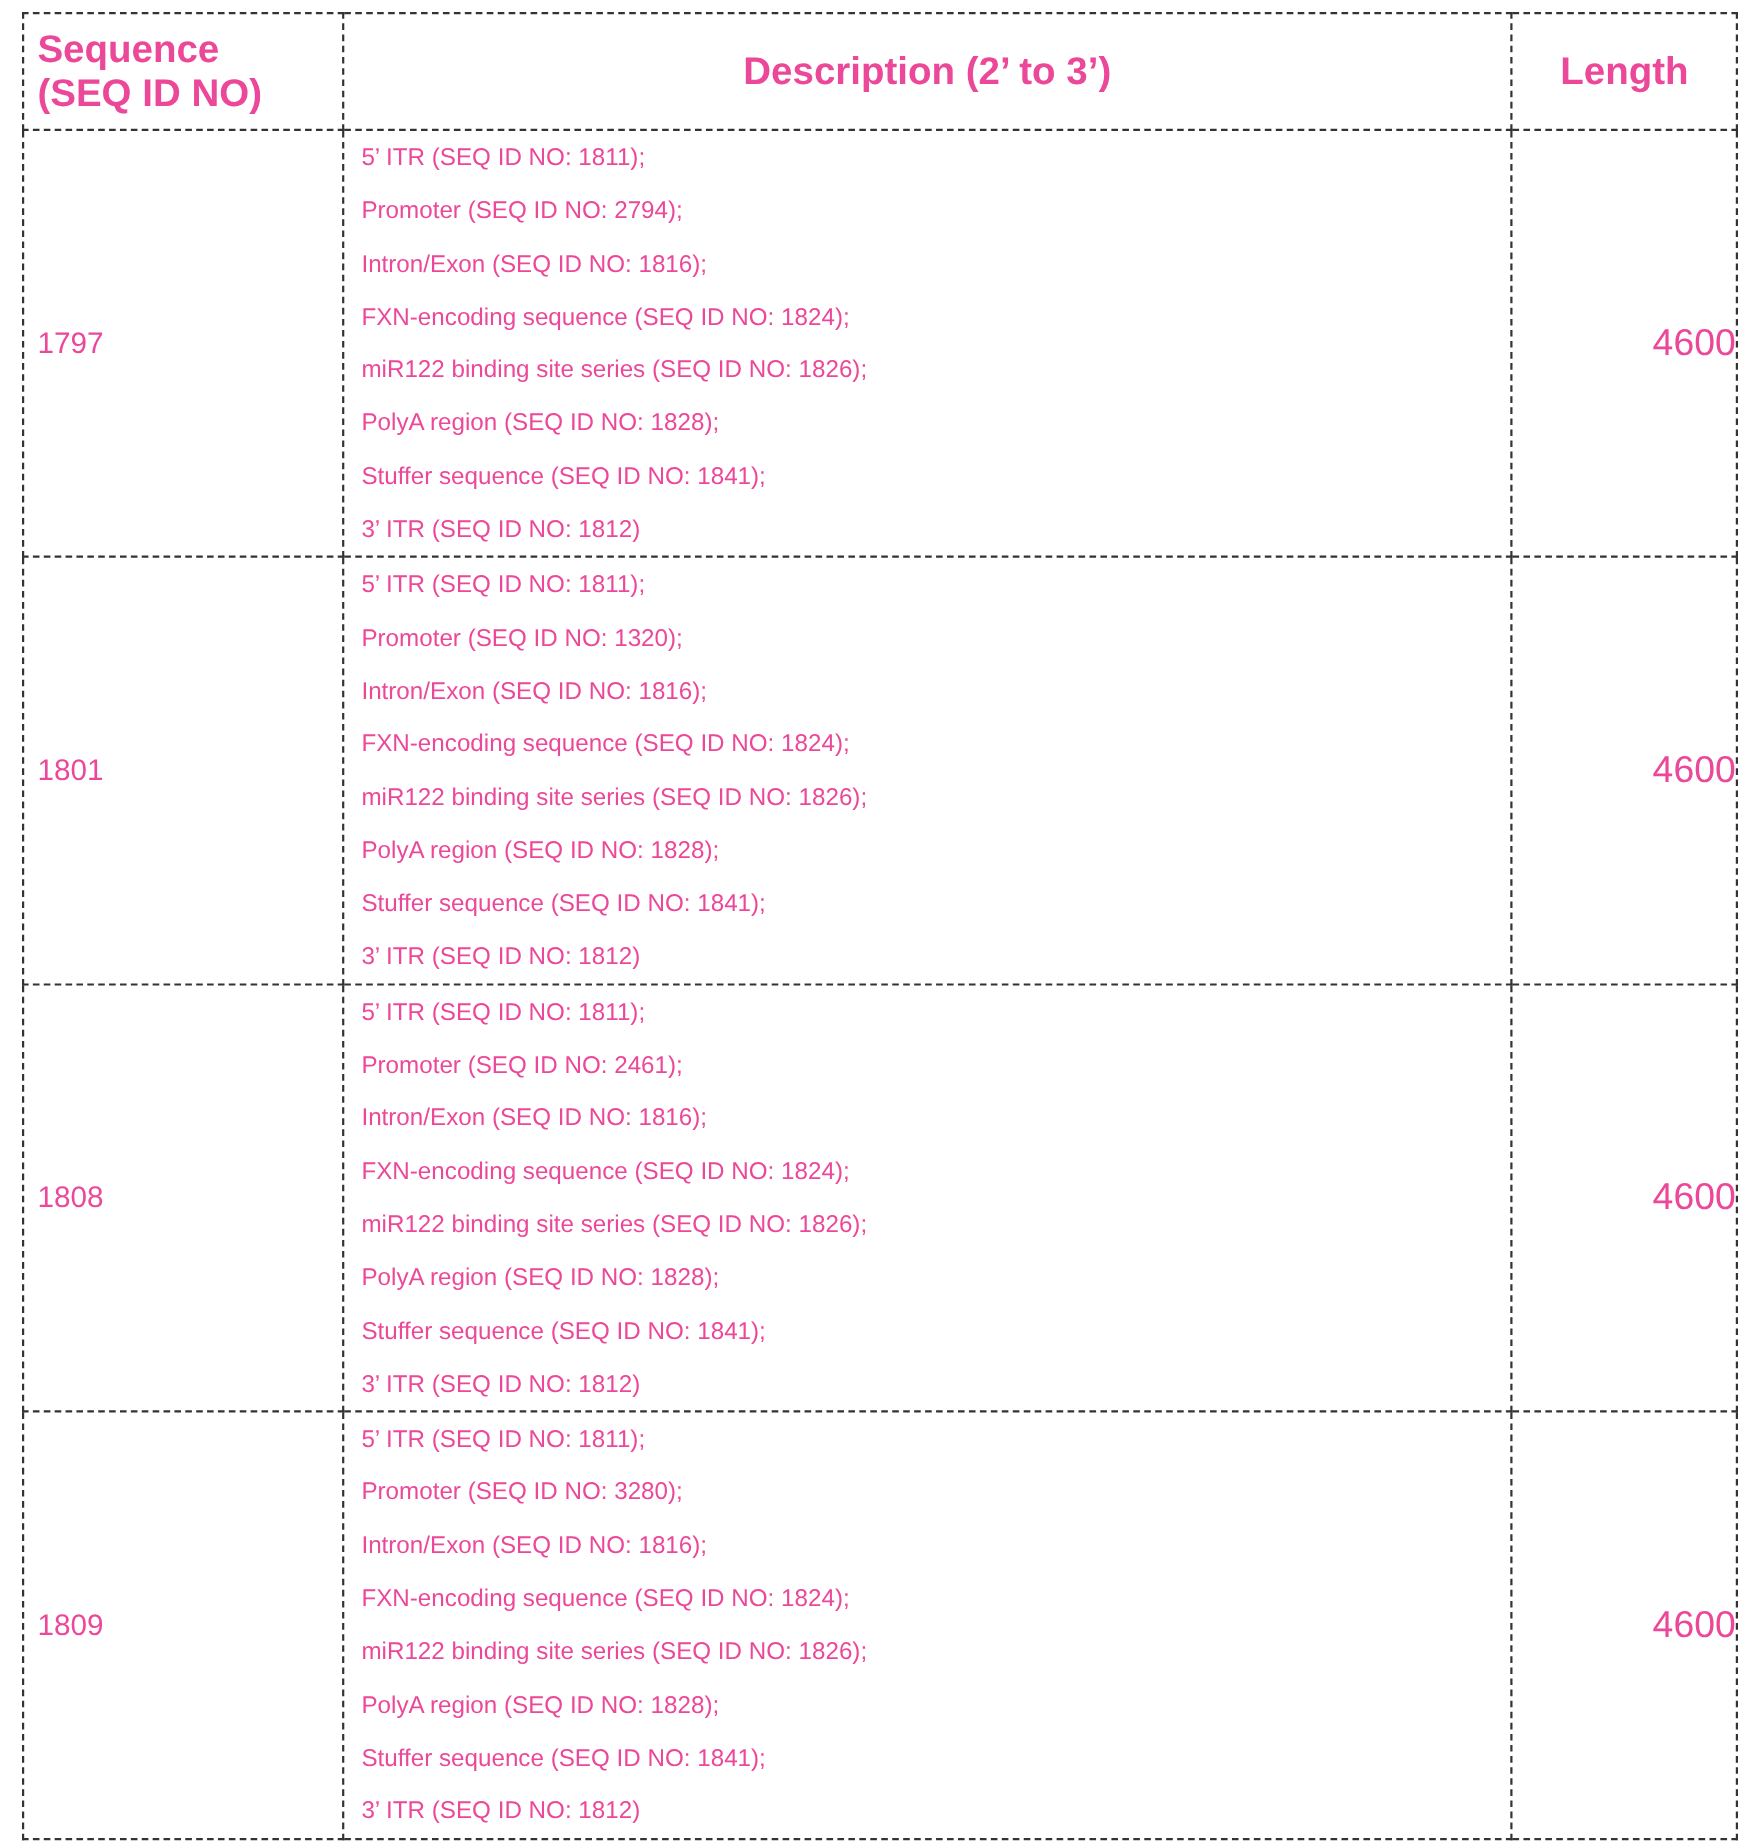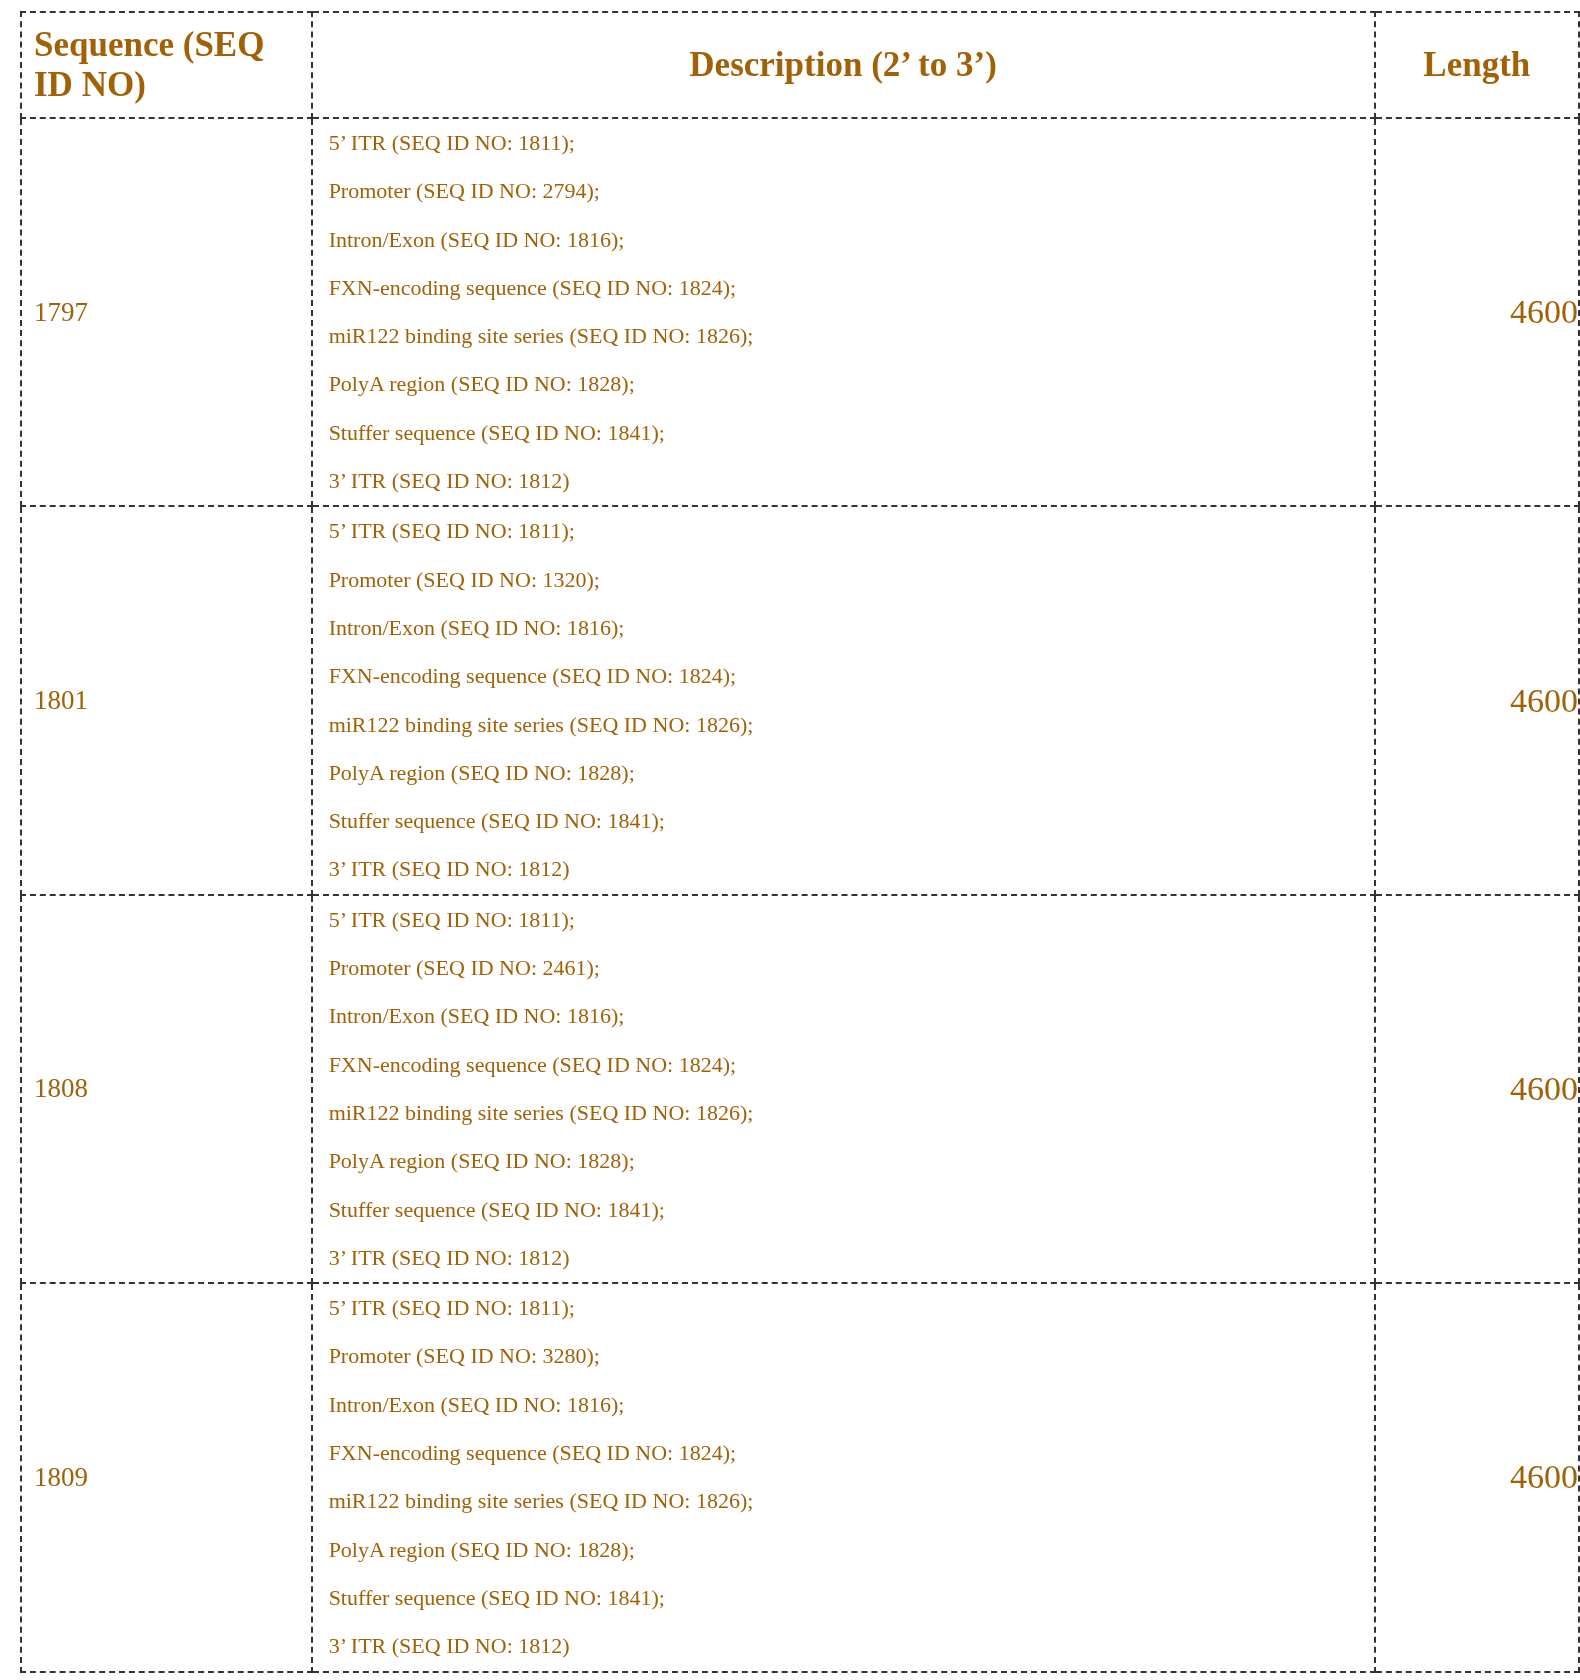--- a/index.html
+++ b/index.html
@@ -1,21 +1,21 @@
 <!DOCTYPE html>
 <html><head>
 <meta charset="utf-8">
 <style>
   html, body { margin: 0; padding: 0; background: #ffffff; }
   body { width: 1580px; height: 1680px; position: relative; overflow: hidden; }
   .tbl {
     position: absolute; left: 20px; top: 11px;
     border-collapse: collapse;
-    font-family: Liberation Serif, serif;
-    color: #a16207;
+    font-family: Liberation Sans, sans-serif;
+    color: #ec4899;
   }
   .tbl td, .tbl th {
     border: 2px dashed #333;
     vertical-align: middle;
     padding: 0;
   }
   .tbl th { font-weight: bold; font-size: 35px; line-height: 40px; }
   .c1 { width: 278px; }
   .c2 { width: 1068px; }
   .c3 { width: 184px; }

